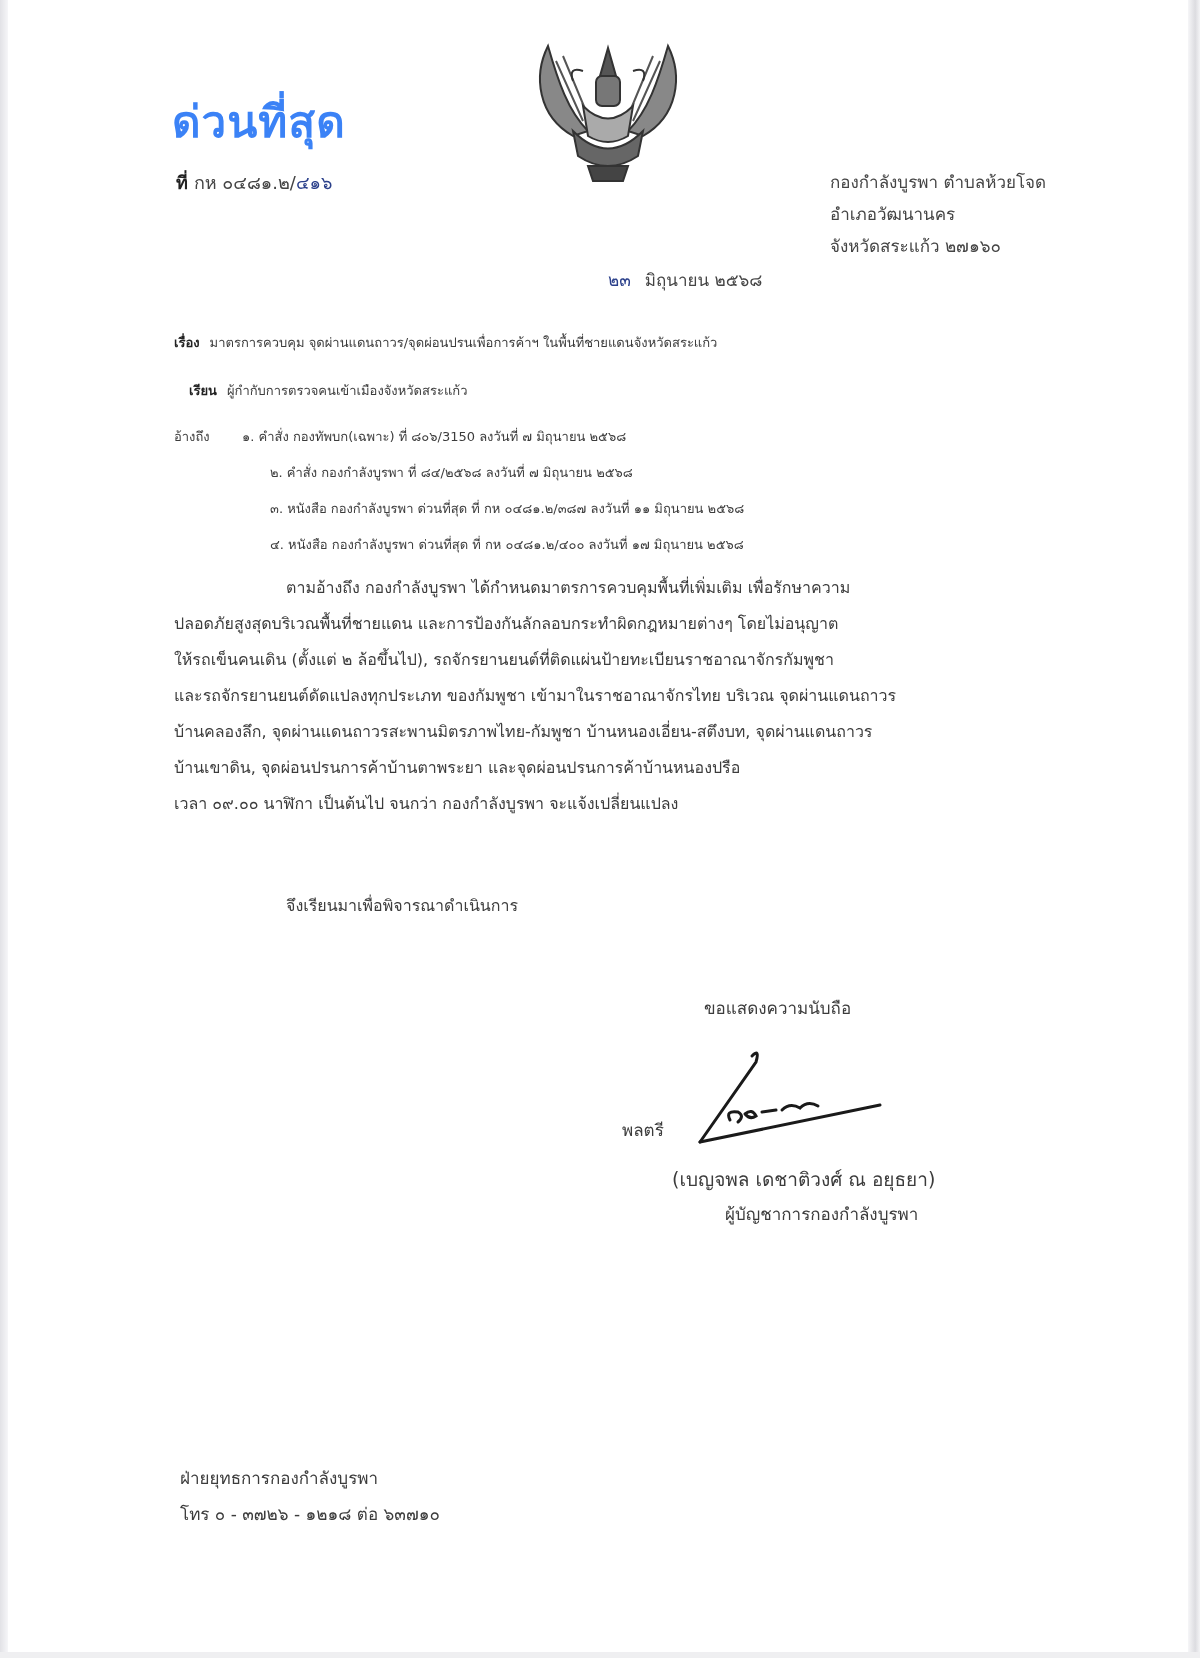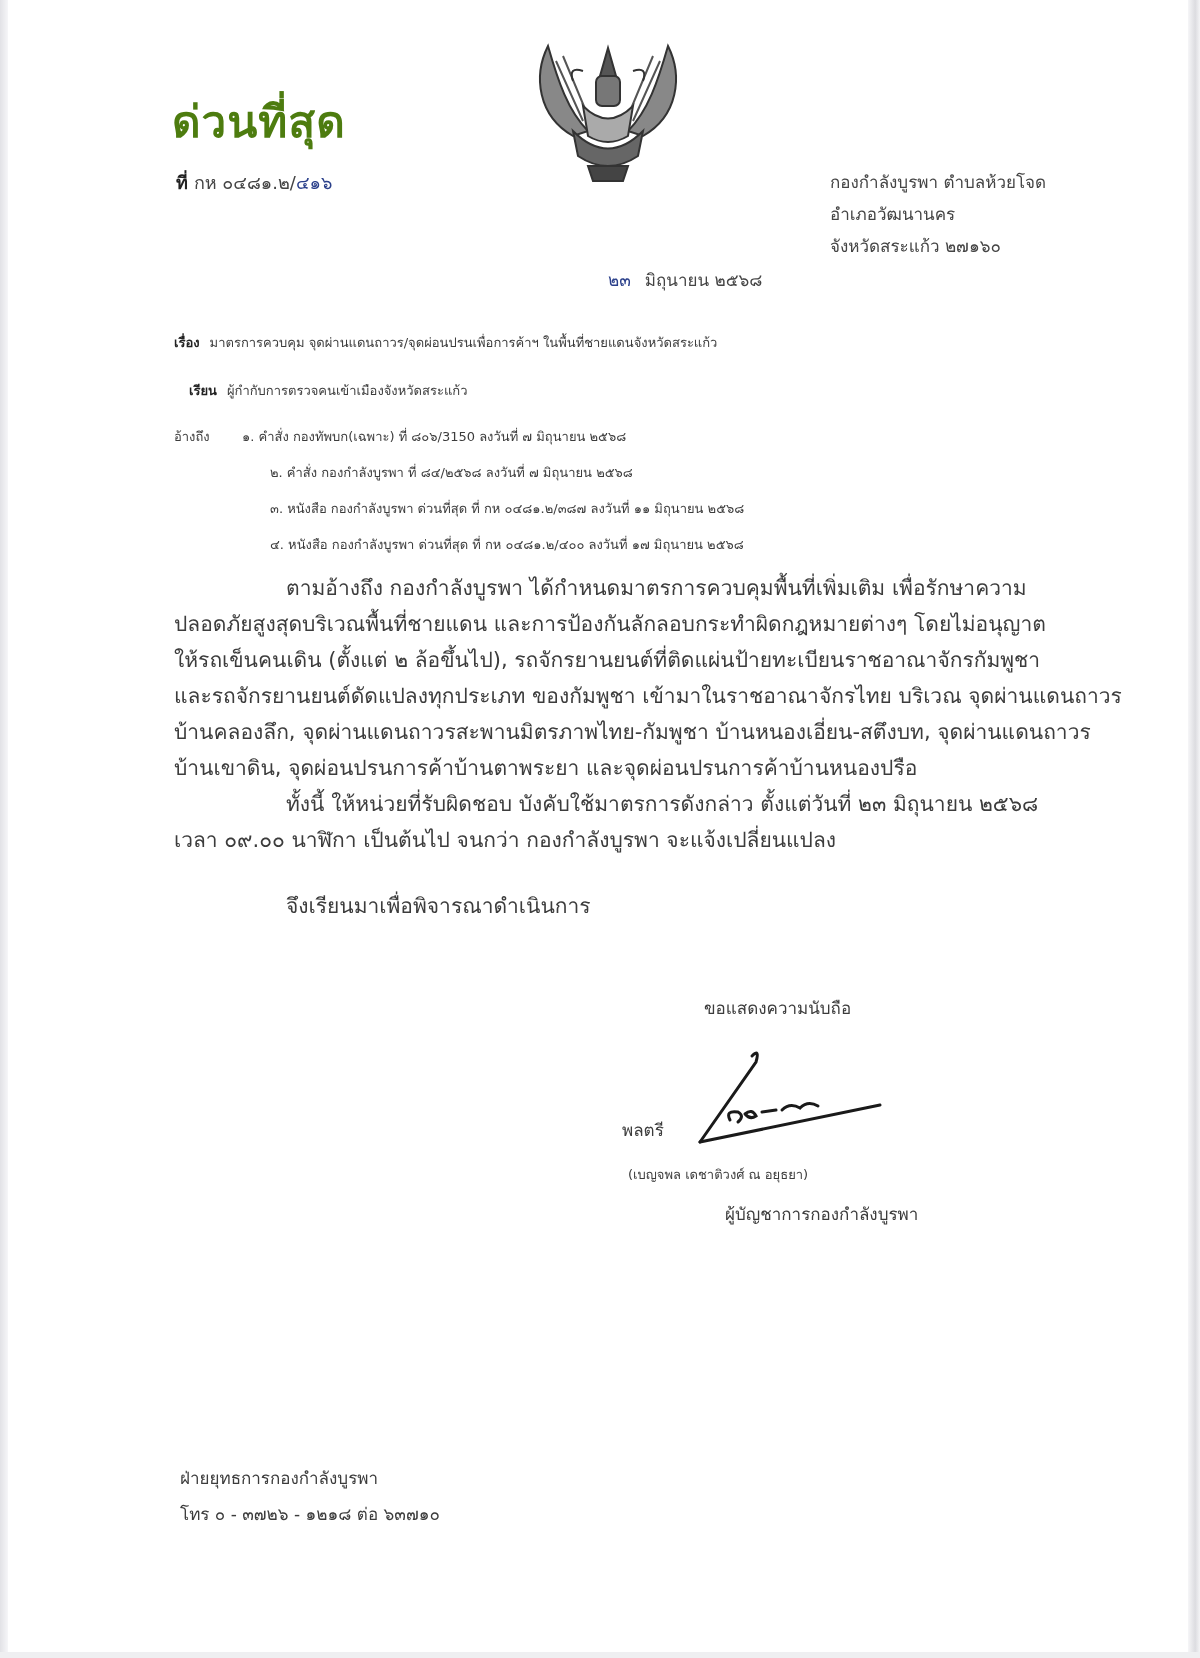--- a/index.html
+++ b/index.html
@@ -9,46 +9,46 @@
       font-family: "DejaVu Sans", "Liberation Sans", sans-serif;
       color: #3a3a3a;
     }
     .edge-left { position: absolute; left: 0; top: 0; width: 8px; height: 1658px;
       background: linear-gradient(to right, #e2e2e6, #f6f6f8); }
     .edge-right { position: absolute; right: 0; top: 0; width: 12px; height: 1658px;
       background: linear-gradient(to left, #f4f4f6, #dcdce0 40%, #f6f6f8); }
     .edge-bottom { position: absolute; left: 0; bottom: 0; width: 1200px; height: 6px; background: #efeff1; }
 
     .abs { position: absolute; white-space: nowrap; }
-    .urgent { left: 172px; top: 86px; font-size: 44px; font-weight: bold; color: #4d7c0f; letter-spacing: 1px; }
+    .urgent { left: 172px; top: 86px; font-size: 44px; font-weight: bold; color: #3b82f6; letter-spacing: 1px; }
     .docno { left: 176px; top: 168px; font-size: 18px; color: #444; }
     .docno b { font-weight: bold; color: #222; margin-right: 6px; }
     .docno .num-hl { color: #2a3f8a; }
 
     .garuda { left: 528px; top: 36px; width: 160px; height: 150px; }
 
     .addr { left: 830px; top: 166px; font-size: 17px; line-height: 32px; color: #444; }
     .date { left: 608px; top: 266px; font-size: 17px; color: #444; }
     .date .d { color: #2a3f8a; margin-right: 14px; }
 
     .line { font-size: 13px; color: #3c3c3c; }
     .label-b { font-weight: bold; color: #222; margin-right: 10px; }
     .subject { left: 174px; top: 332px; }
     .to { left: 189px; top: 380px; text-align: right; }
     .ref-label { left: 174px; top: 426px; }
     .ref-item { left: 242px; }
 
-    .para { left: 174px; width: 900px; font-size: 21px; line-height: 36px; color: #3c3c3c; white-space: normal; }
+    .para { left: 174px; width: 900px; font-size: 16px; line-height: 36px; color: #3c3c3c; white-space: normal; }
     .para .pl { display: block; white-space: nowrap; }
     .indent { padding-left: 112px; }
 
     .closing { left: 704px; top: 994px; font-size: 17px; }
     .rank { left: 596px; top: 1116px; font-size: 17px; margin-left: 26px; }
     .sig { left: 690px; top: 1040px; width: 200px; height: 110px; }
-    .name { left: 628px; top: 1164px; font-size: 13px; }
+    .name { left: 672px; top: 1164px; font-size: 19px; }
     .position { left: 725px; top: 1200px; font-size: 17px; }
 
     .footer1 { left: 180px; top: 1464px; font-size: 17px; }
     .footer2 { left: 180px; top: 1500px; font-size: 17px; }
   </style>
 </head>
 <body>
 
 <div class="edge-left"></div>
 <div class="edge-right"></div>
@@ -103,21 +103,20 @@
 <div class="abs para" style="top:570px">
   <span class="pl indent">ตามอ้างถึง กองกำลังบูรพา ได้กำหนดมาตรการควบคุมพื้นที่เพิ่มเติม เพื่อรักษาความ</span>
   <span class="pl">ปลอดภัยสูงสุดบริเวณพื้นที่ชายแดน และการป้องกันลักลอบกระทำผิดกฎหมายต่างๆ โดยไม่อนุญาต</span>
   <span class="pl">ให้รถเข็นคนเดิน (ตั้งแต่ ๒ ล้อขึ้นไป), รถจักรยานยนต์ที่ติดแผ่นป้ายทะเบียนราชอาณาจักรกัมพูชา</span>
   <span class="pl">และรถจักรยานยนต์ดัดแปลงทุกประเภท ของกัมพูชา เข้ามาในราชอาณาจักรไทย บริเวณ จุดผ่านแดนถาวร</span>
   <span class="pl">บ้านคลองลึก, จุดผ่านแดนถาวรสะพานมิตรภาพไทย-กัมพูชา บ้านหนองเอี่ยน-สตึงบท, จุดผ่านแดนถาวร</span>
   <span class="pl">บ้านเขาดิน, จุดผ่อนปรนการค้าบ้านตาพระยา และจุดผ่อนปรนการค้าบ้านหนองปรือ</span>
 </div>
 
 <div class="abs para" style="top:786px">
-  <span class="pl indent">ทั้งนี้ ให้หน่วยที่รับผิดชอบ บังคับใช้มาตรการดังกล่าว ตั้งแต่วันที่ ๒๓ มิถุนายน ๒๕๖๘</span>
   <span class="pl">เวลา ๐๙.๐๐ นาฬิกา เป็นต้นไป จนกว่า กองกำลังบูรพา จะแจ้งเปลี่ยนแปลง</span>
 </div>
 
 <div class="abs para" style="top:888px">
   <span class="pl indent">จึงเรียนมาเพื่อพิจารณาดำเนินการ</span>
 </div>
 
 <div class="abs line closing">ขอแสดงความนับถือ</div>
 
 <div class="abs sig">

